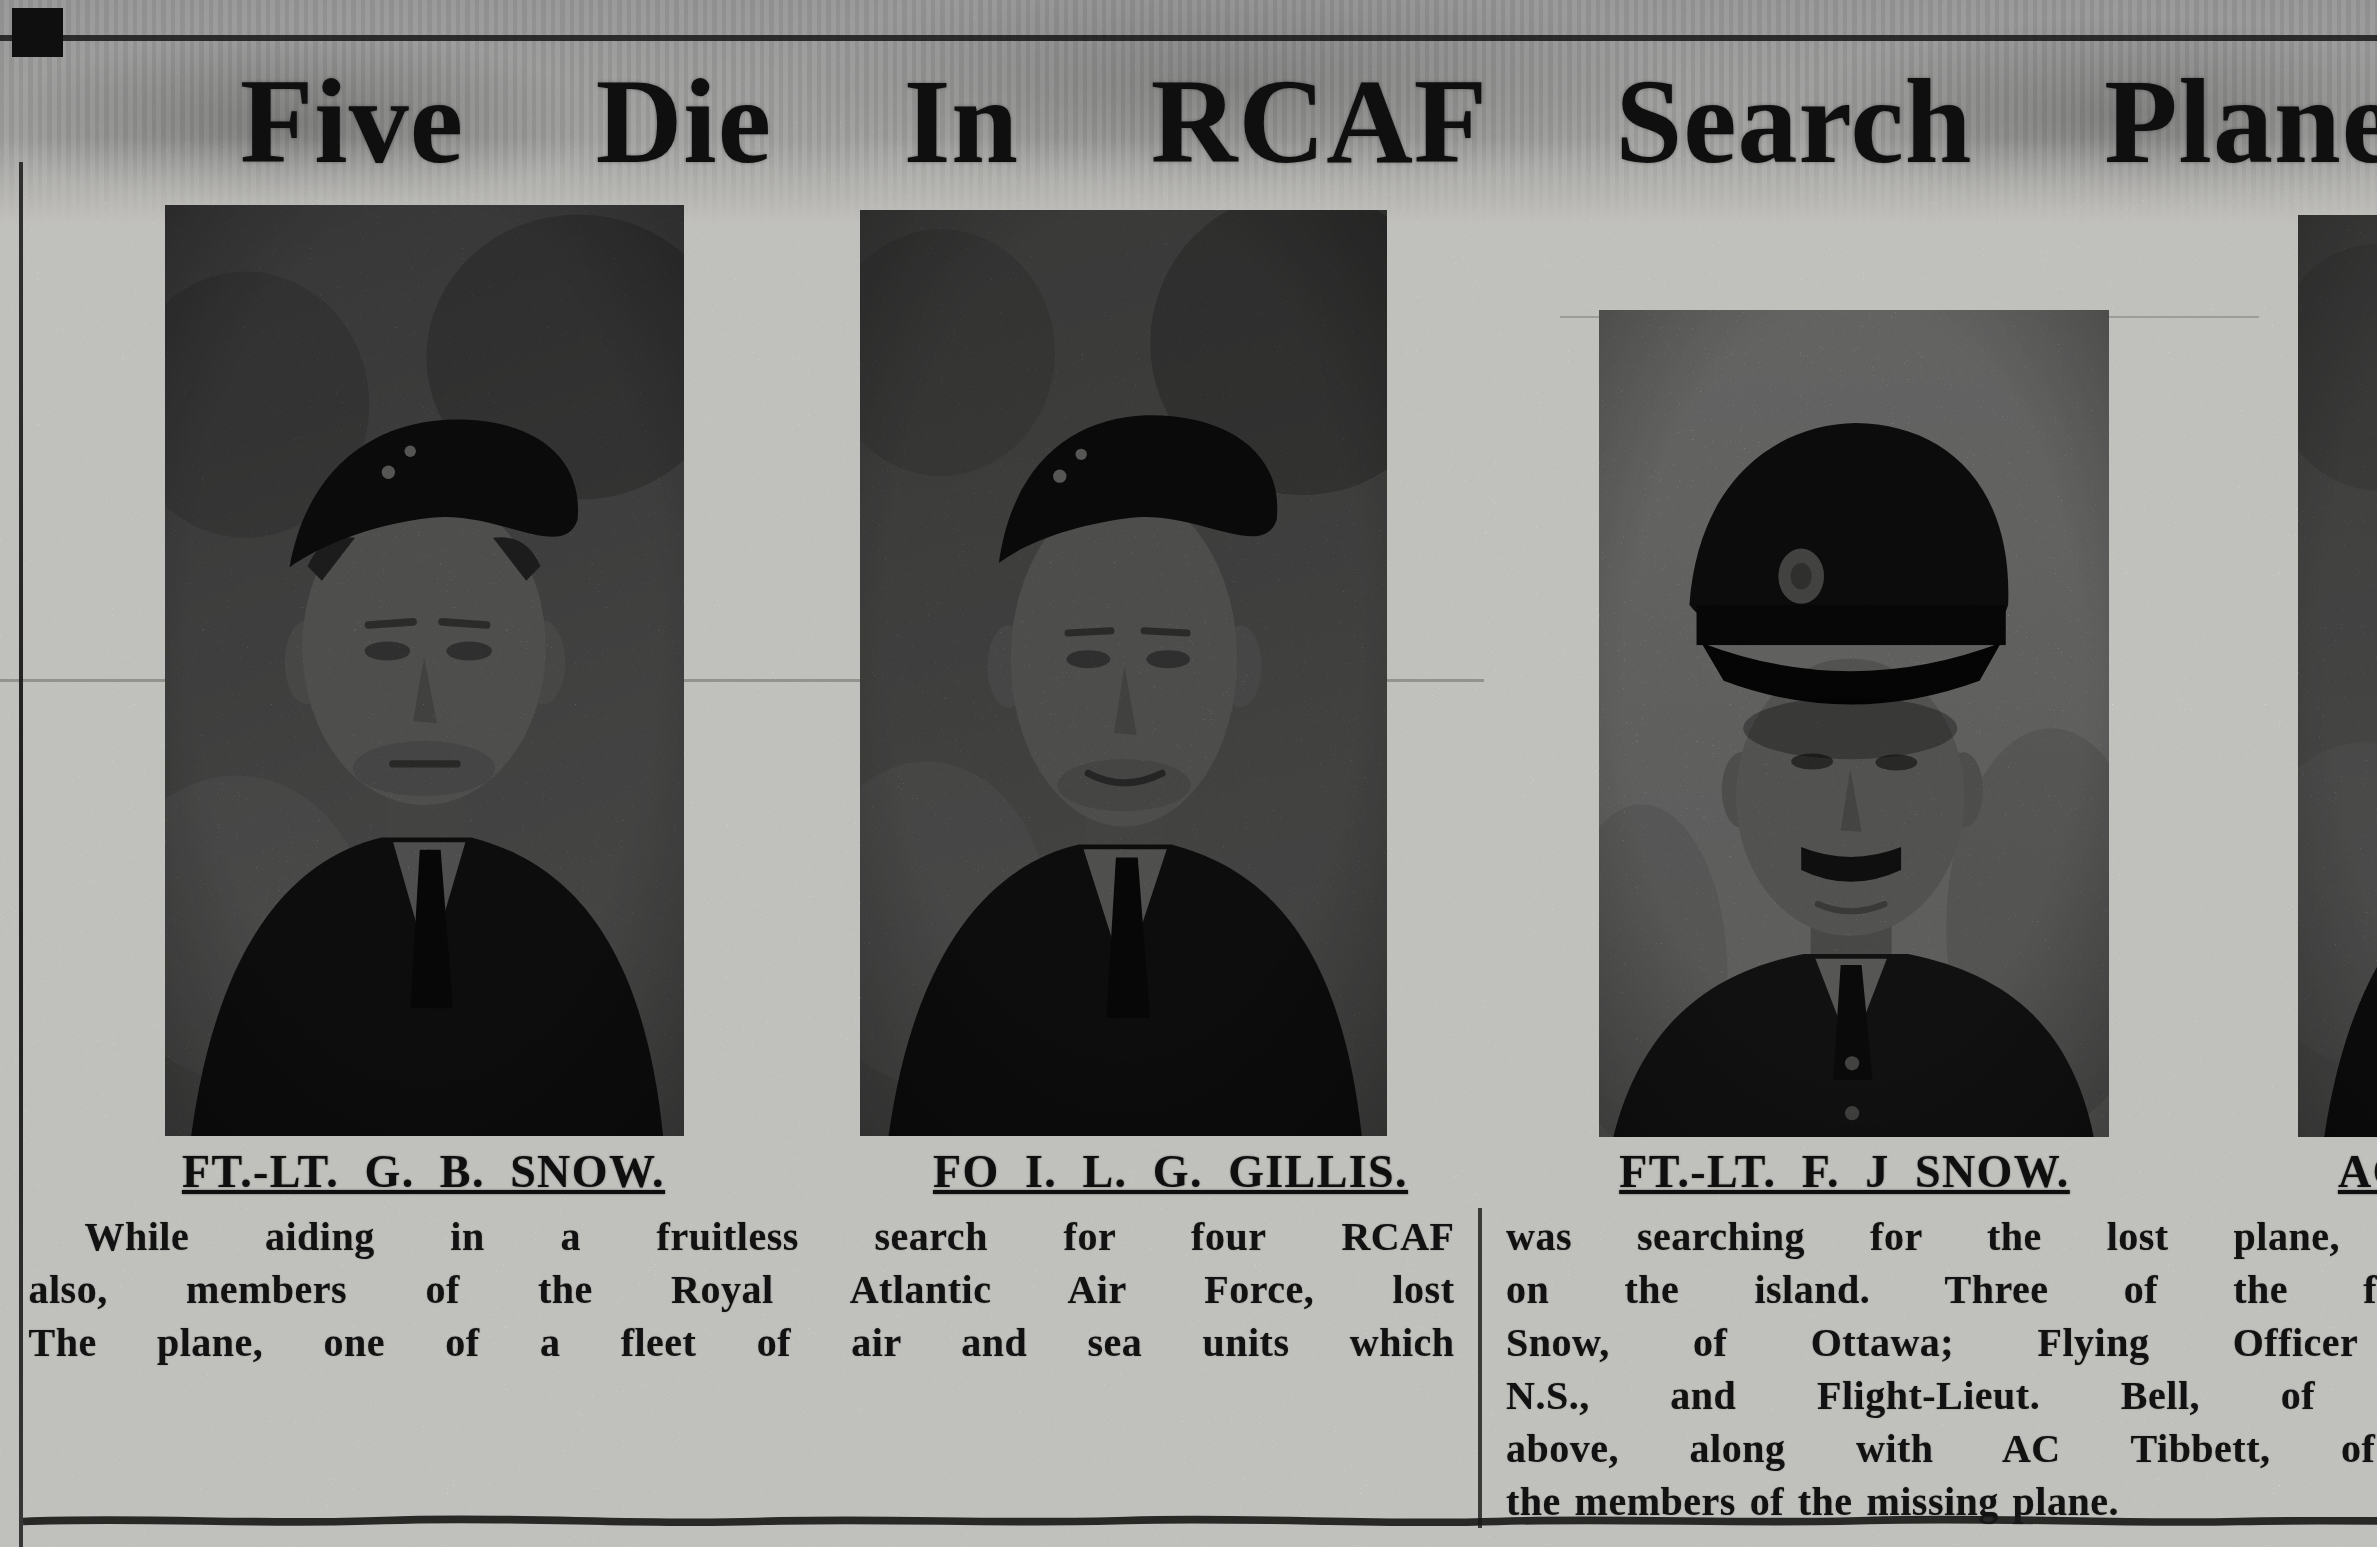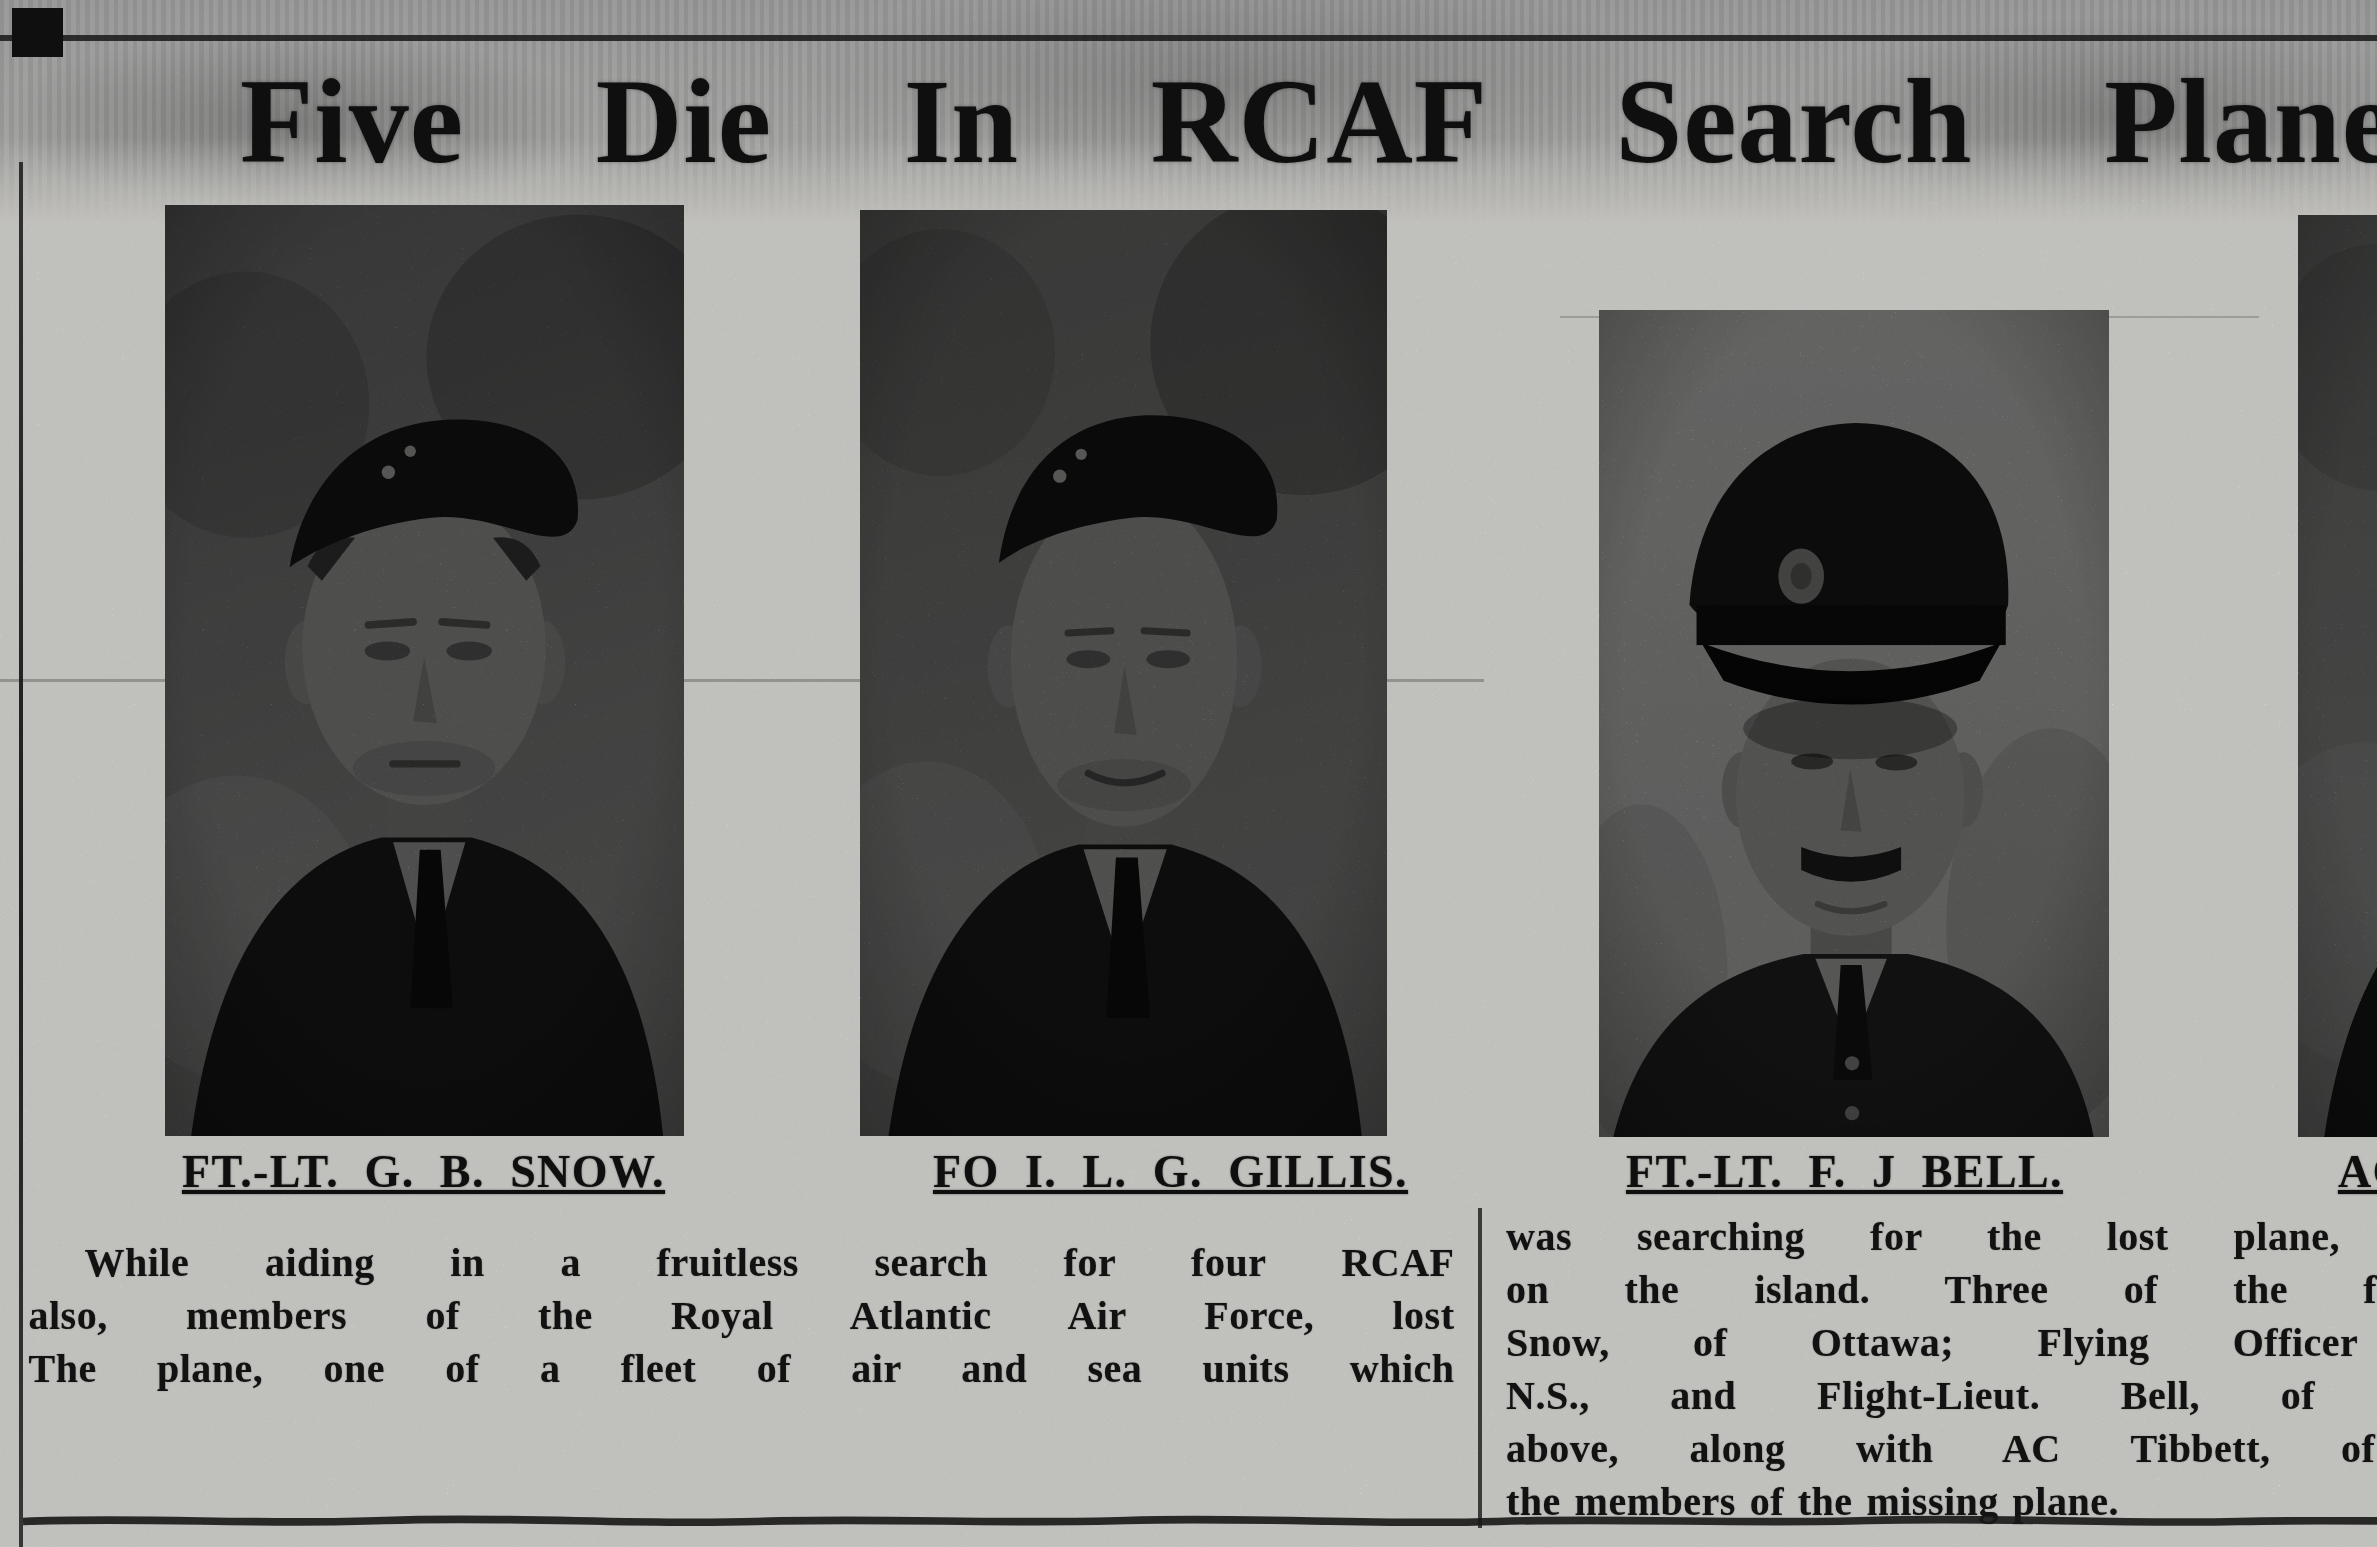--- a/index.html
+++ b/index.html
@@ -55,21 +55,21 @@
   
   .col{
     position:absolute;top:1210px;
     font-size:40px;line-height:53px;font-weight:bold;
     letter-spacing:0.5px;word-spacing:3.3px;color:#171717;
     text-shadow:0 0 1.4px rgba(0,0,0,.35);
   }
   .col-left{left:28.5px;width:1426px;}
   .col-right{left:1506px;width:1404px;}
   .line{text-align:justify;text-align-last:justify;}
-  .line.indent{text-indent:56px;margin-top:26px;}
+  .line.indent{text-indent:56px;}
   .line.flush{text-align-last:left;}
   
   .bottom-rule-svg{position:absolute;left:23px;top:1510px;width:2901px;height:21px;}
   .page-grain{position:absolute;left:0;top:0;width:2947px;height:1548px;pointer-events:none;}
 </style>
 </head>
 <body>
 
 <div class="page">
 
@@ -236,21 +236,21 @@
       <rect x="470" y="1162" width="185" height="30" rx="14" fill="#d4d4d2"></rect>
       <path d="M420 1120 Q400 1180 430 1235" stroke="rgba(0,0,0,0.25)" stroke-width="12" fill="none"></path>
       <path d="M705 1120 Q725 1180 695 1235" stroke="rgba(0,0,0,0.25)" stroke-width="12" fill="none"></path>
       <rect width="1118" height="1940" fill="url(#vig)"></rect>
       <rect width="1118" height="1940" filter="url(#grain)" opacity="0.5"></rect>
     </svg>
   </div>
 
   <div class="caption cap1">FT.-LT. G. B. SNOW.</div>
   <div class="caption cap2">FO I. L. G. GILLIS.</div>
-  <div class="caption cap3">FT.-LT. F. J BELL.</div>
+  <div class="caption cap3">FT.-LT. F. J SNOW.</div>
   <div class="caption cap4">AC F. J. TIBBETT.</div>
 
   <div class="col col-left">
     <div class="line indent">While aiding in a fruitless search for four RCAF</div>
     <div class="line">also, members of the Royal Atlantic Air Force, lost</div>
     <div class="line">The plane, one of a fleet of air and sea units which</div>
   </div>
 
   <div class="col col-right">
     <div class="line">was searching for the lost plane, struck a radio mast</div>

